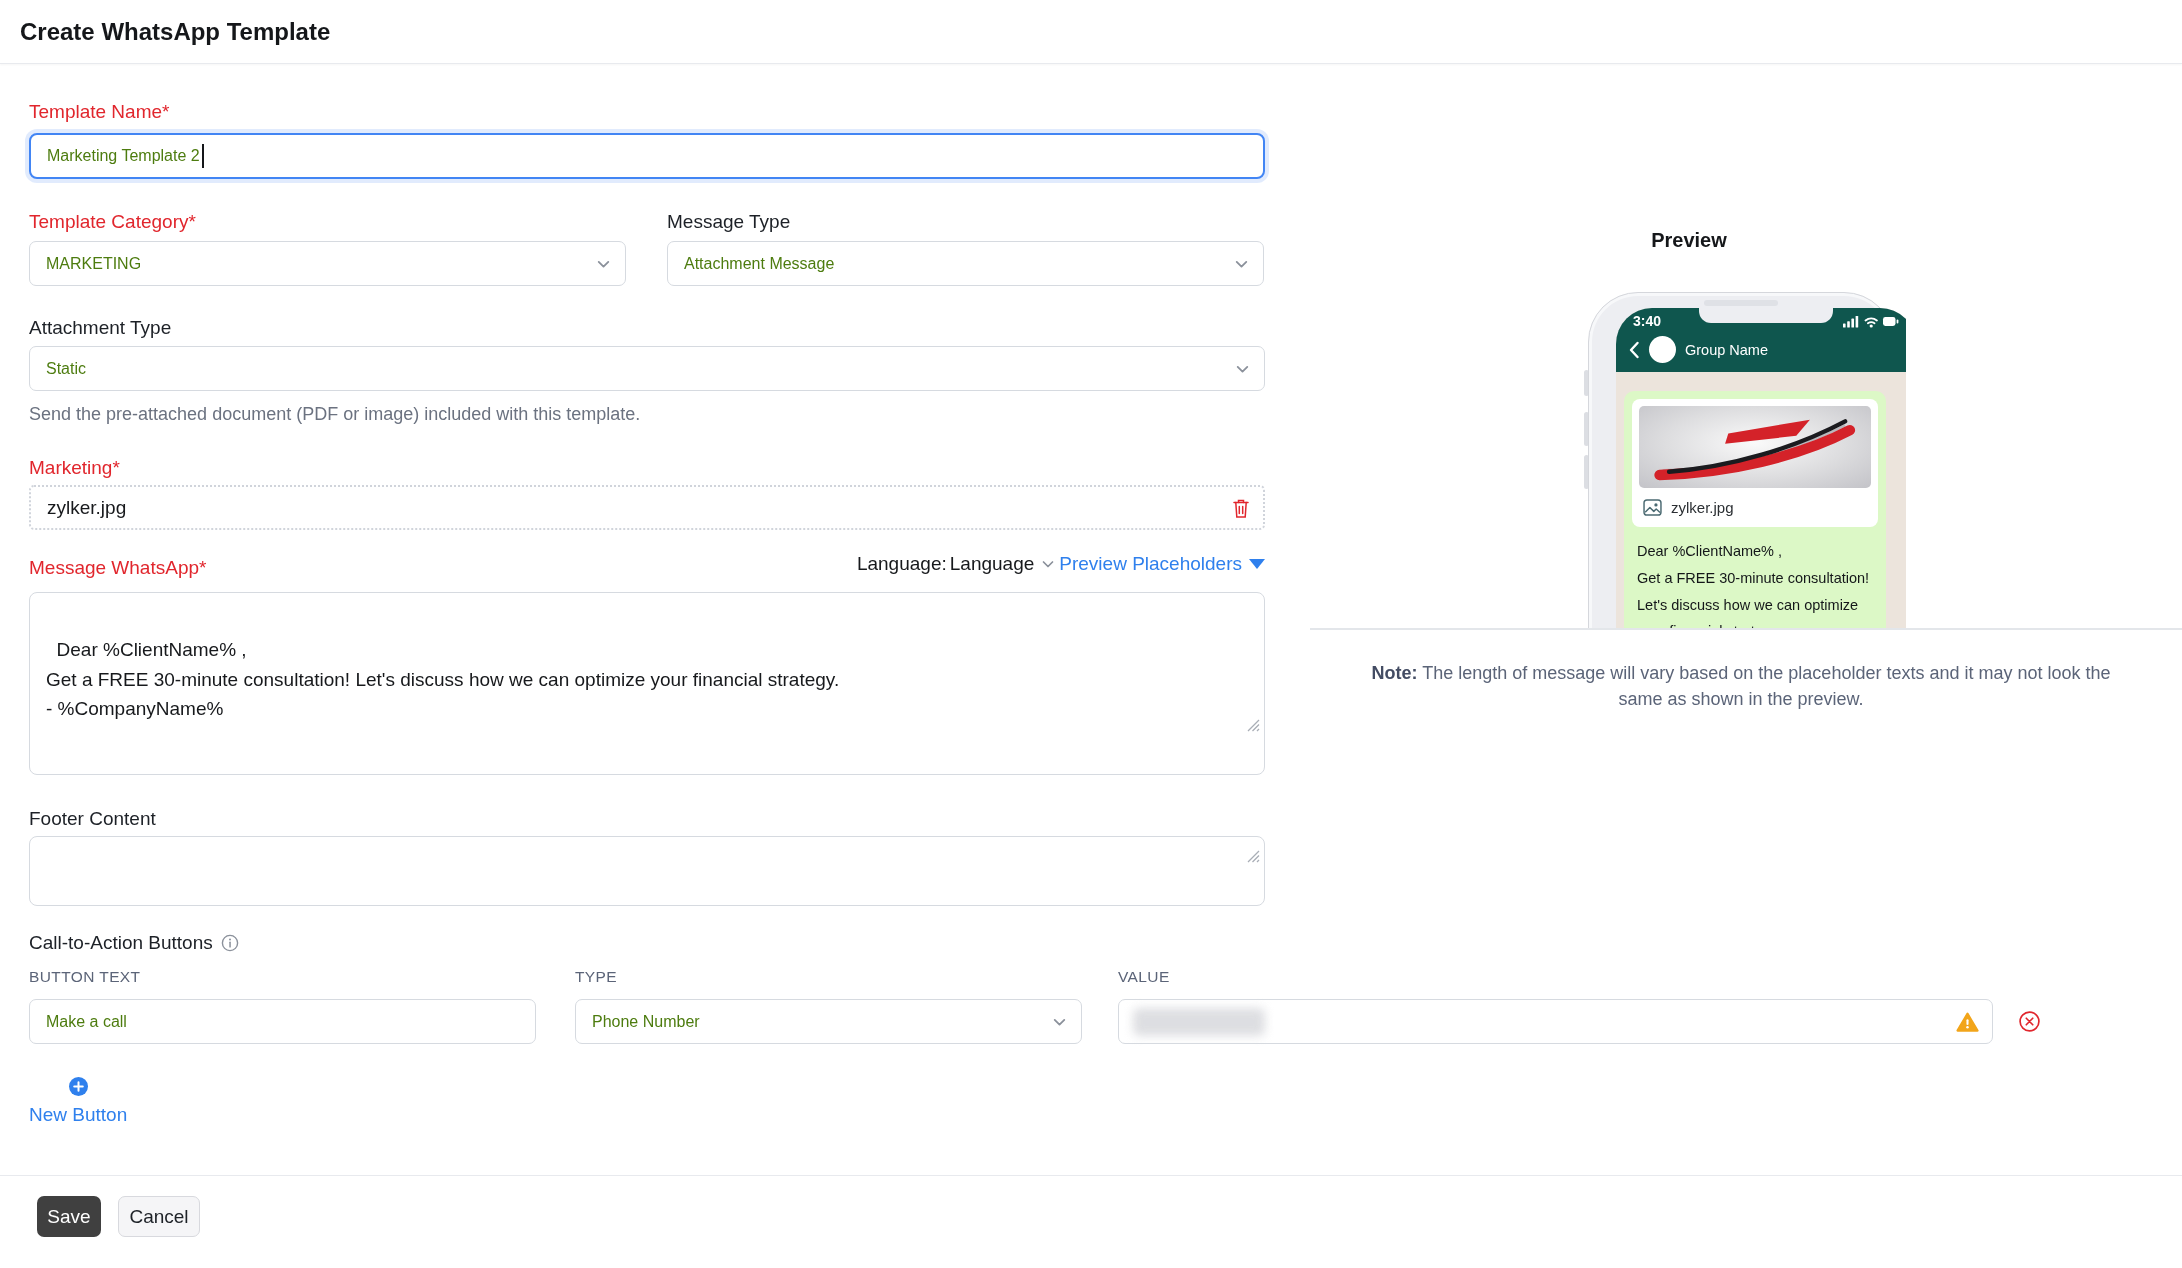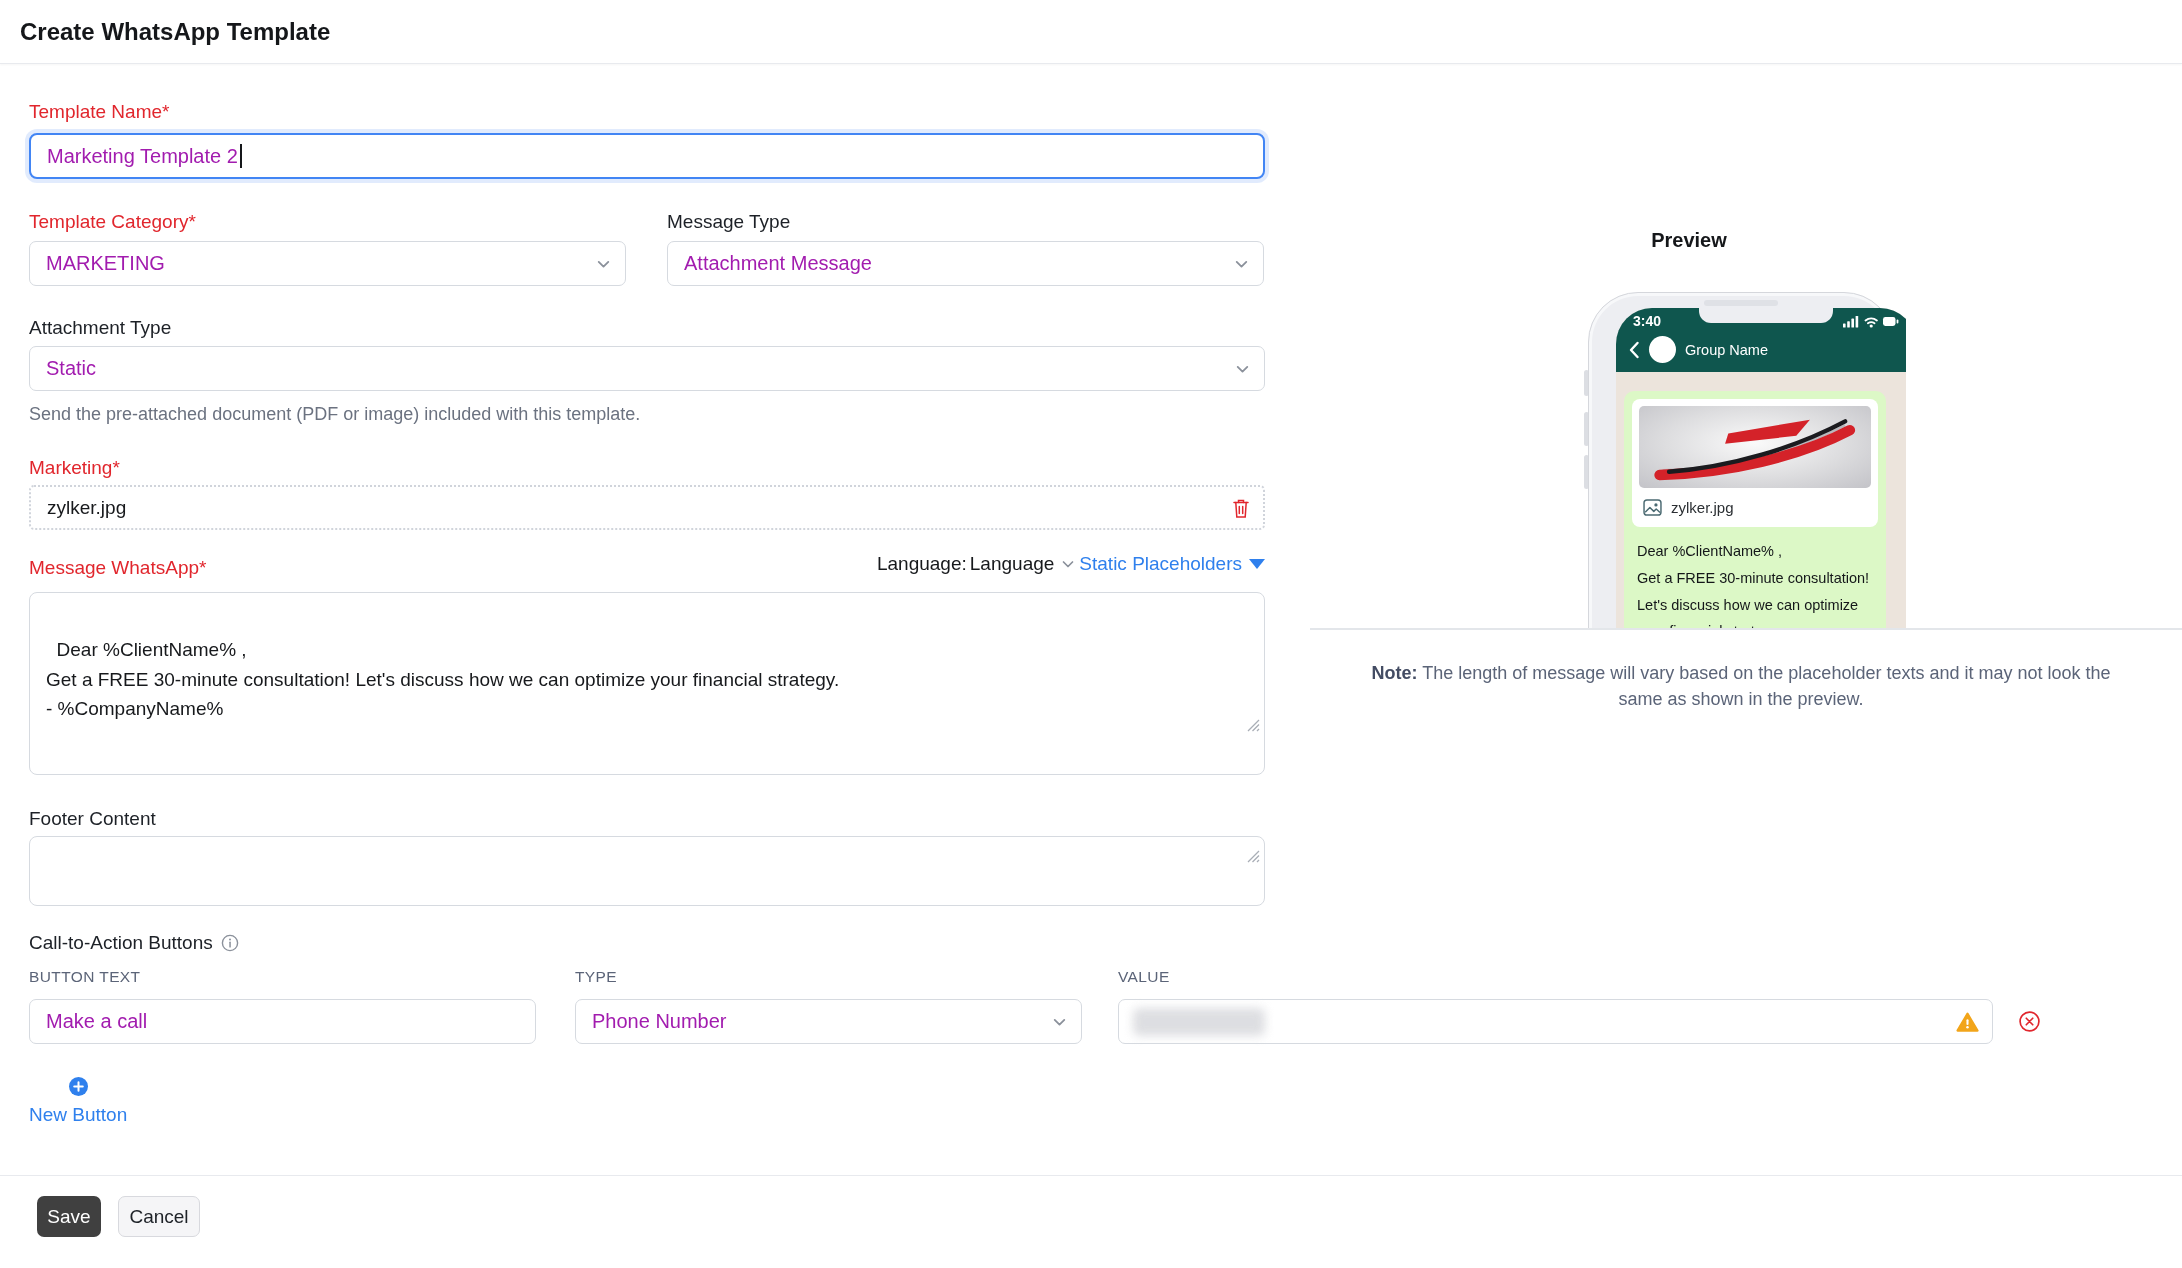--- a/index.html
+++ b/index.html
@@ -8,21 +8,21 @@
 
   
   #hdr { position:absolute; left:0; top:0; width:2182px; height:64px; background:#fff;
          border-bottom:1px solid #e8eaee; box-shadow:0 1px 2px rgba(20,22,26,.04); z-index:5; }
   #hdr-title { position:absolute; left:20px; top:0; line-height:63px; font-size:24px; font-weight:600; color:#15171a; }
 
   
   .lbl { position:absolute; font-size:19px; color:#1d2127; }
   .lbl.req { color:#e1262d; }
   .ctl { position:absolute; height:45px; background:#fff; border:1px solid #d6dae0; border-radius:7px;
-         display:flex; align-items:center; padding:0 16px; font-size:20px; color:#a21caf; }
+         display:flex; align-items:center; padding:0 16px; font-size:16px; color:#4d7c0f; }
   .ctl .sel-chev { position:absolute; right:13px; top:50%; transform:translateY(-50%); display:flex; }
   .focused { border:2px solid #4285f4; border-radius:8px; box-shadow:0 0 0 4px rgba(66,133,244,.16); }
   .caret { display:inline-block; width:2px; height:24px; background:#15171a; margin-left:2px; }
   .ta { position:absolute; background:#fff; border:1px solid #d6dae0; border-radius:8px;
         font-size:19px; line-height:1.55; color:#17191c; padding:13px 16px; white-space:pre-wrap; }
   .resize-h { position:absolute; right:4px; bottom:4px; }
   .colhead { position:absolute; font-size:15.5px; letter-spacing:.4px; color:#5b6478; font-weight:400; }
   .helper { position:absolute; font-size:18px; color:#6b7280; }
 
   
@@ -145,21 +145,21 @@
 <div class="lbl req" style="left:29px; top:557px;">Message WhatsApp*</div>
 <div id="lang-row">
   <span>Language:</span>
   <span style="display:flex;align-items:center;gap:6px;cursor:pointer;">
     <span>Language</span>
     <svg width="16" height="16" viewBox="0 0 16 16">
         <path d="M3.5 6l4.5 4.5L12.5 6" fill="none" stroke="#8b919b" stroke-width="1.7" stroke-linecap="round" stroke-linejoin="round"></path>
       </svg>
   </span>
   <span id="insert-ph">
-    <span>Static Placeholders</span>
+    <span>Preview Placeholders</span>
     <span class="tri-down"></span>
   </span>
 </div>
 <div class="ta" style="left:29px; top:592px; width:1236px; height:183px;">
   <span>Dear %ClientName% ,
 Get a FREE 30-minute consultation! Let's discuss how we can optimize your financial strategy.
 - %CompanyName%</span>
   <span class="resize-h">
     <svg width="15" height="15" viewBox="0 0 15 15">
         <path d="M3 14L14 3M7.5 14L14 7.5M12 14l2-2" stroke="#a9aeb6" stroke-width="1.3" fill="none"></path>

